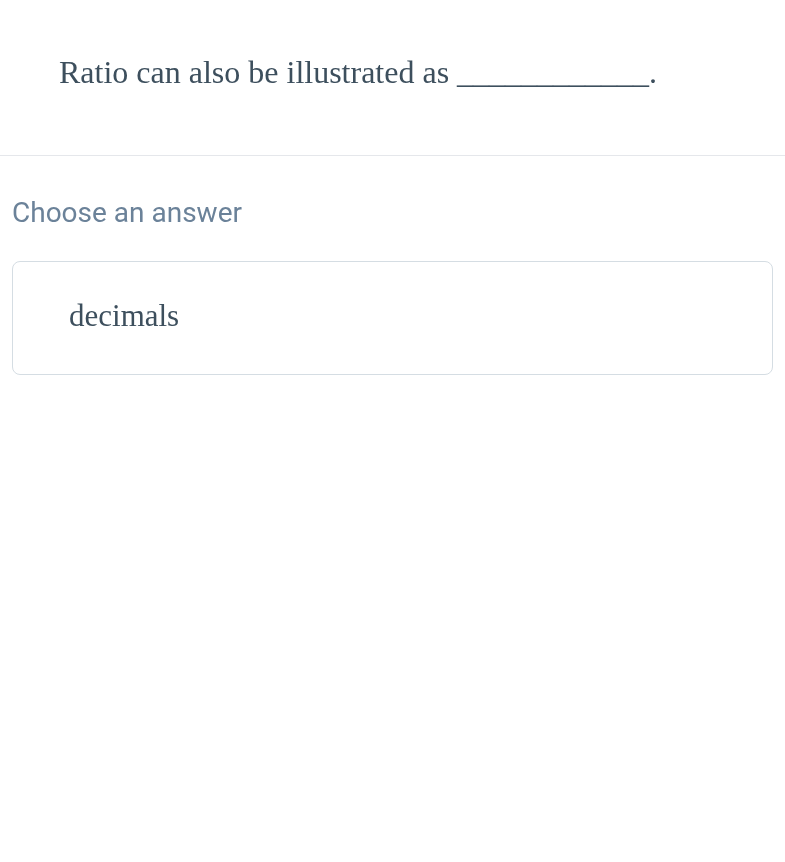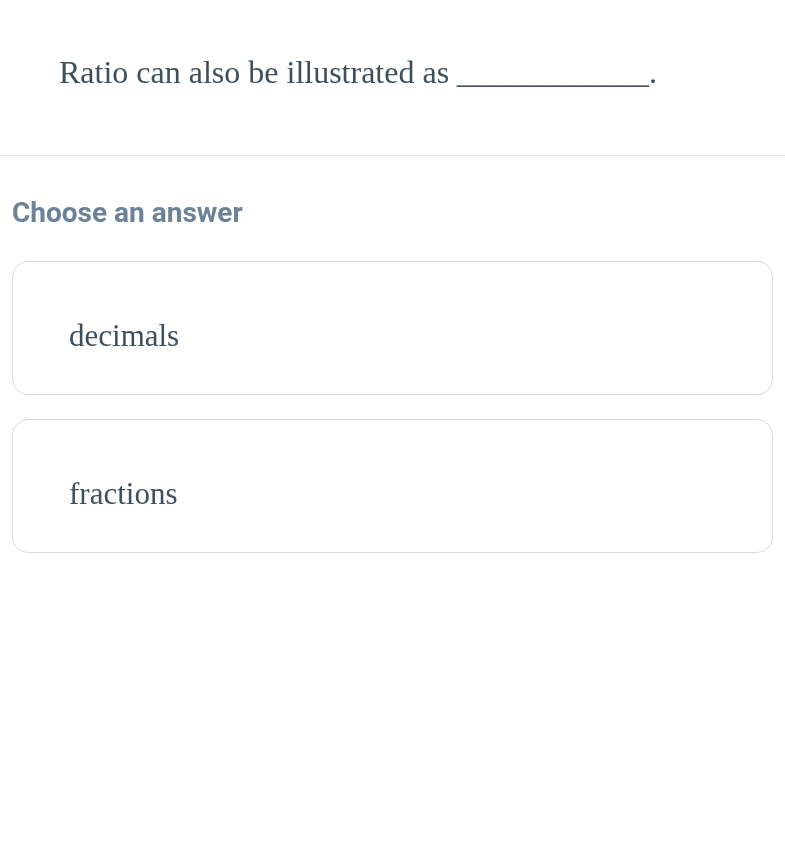--- a/index.html
+++ b/index.html
@@ -24,28 +24,28 @@
       font-weight: 400;
       line-height: 1.4;
       margin-left: 47px;
     }
     .answer-section {
       padding: 40px 12px 0 12px;
     }
     .choose-label {
       font-family: -apple-system, BlinkMacSystemFont, 'Segoe UI', Roboto, Helvetica, Arial, sans-serif;
       font-size: 28px;
-      font-weight: 700;
+      font-weight: 400;
       color: #6b8299;
       margin-bottom: 32px;
     }
     .option {
       border: 1px solid #d5dde3;
-      border-radius: 16px;
-      padding: 56px 28px 40px 56px;
+      border-radius: 8px;
+      padding: 36px 28px 40px 56px;
       margin-bottom: 24px;
       cursor: pointer;
       background: #ffffff;
     }
     .option-text {
       font-size: 31px;
       color: #3d4f5d;
       font-weight: 400;
     }
   </style>
@@ -58,16 +58,13 @@
 
 <div class="answer-section">
   <div class="choose-label">Choose an answer</div>
 
   <div class="option">
     <span class="option-text">decimals</span>
   </div>
 
 
 
-  <div class="option">
-    <span class="option-text">fractions</span>
-  </div>
 </div>
 
 </body></html>

